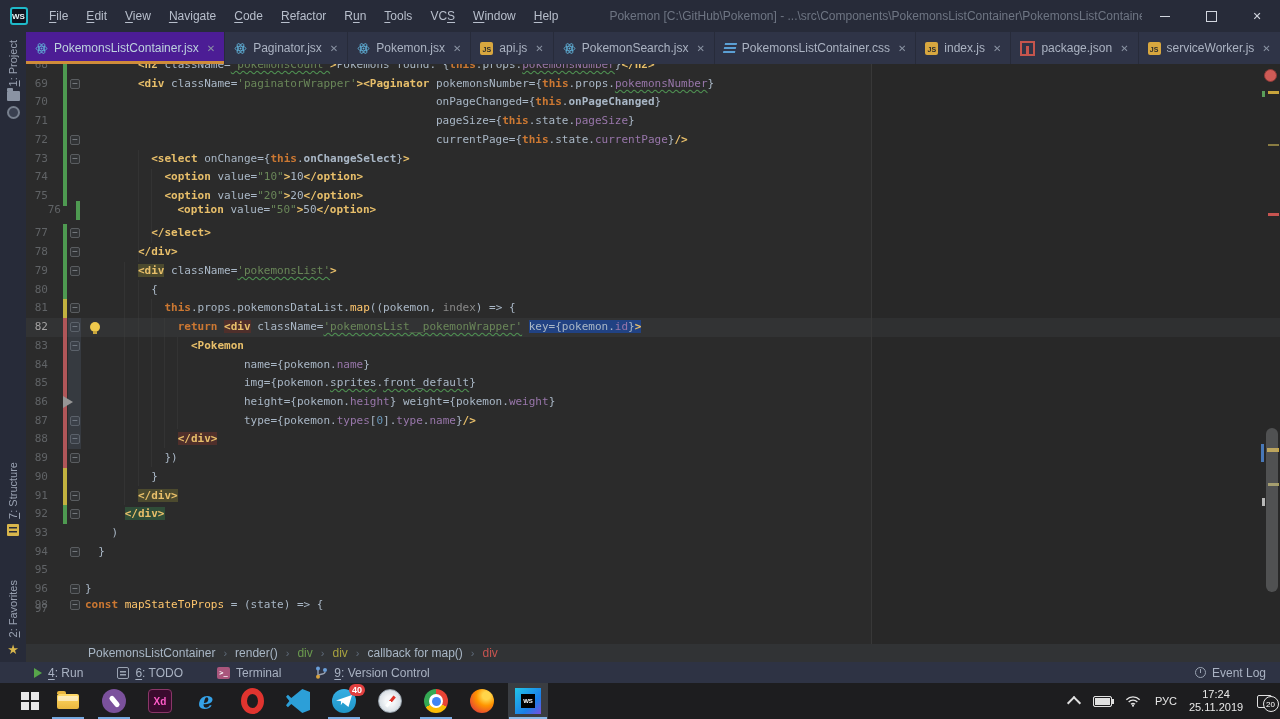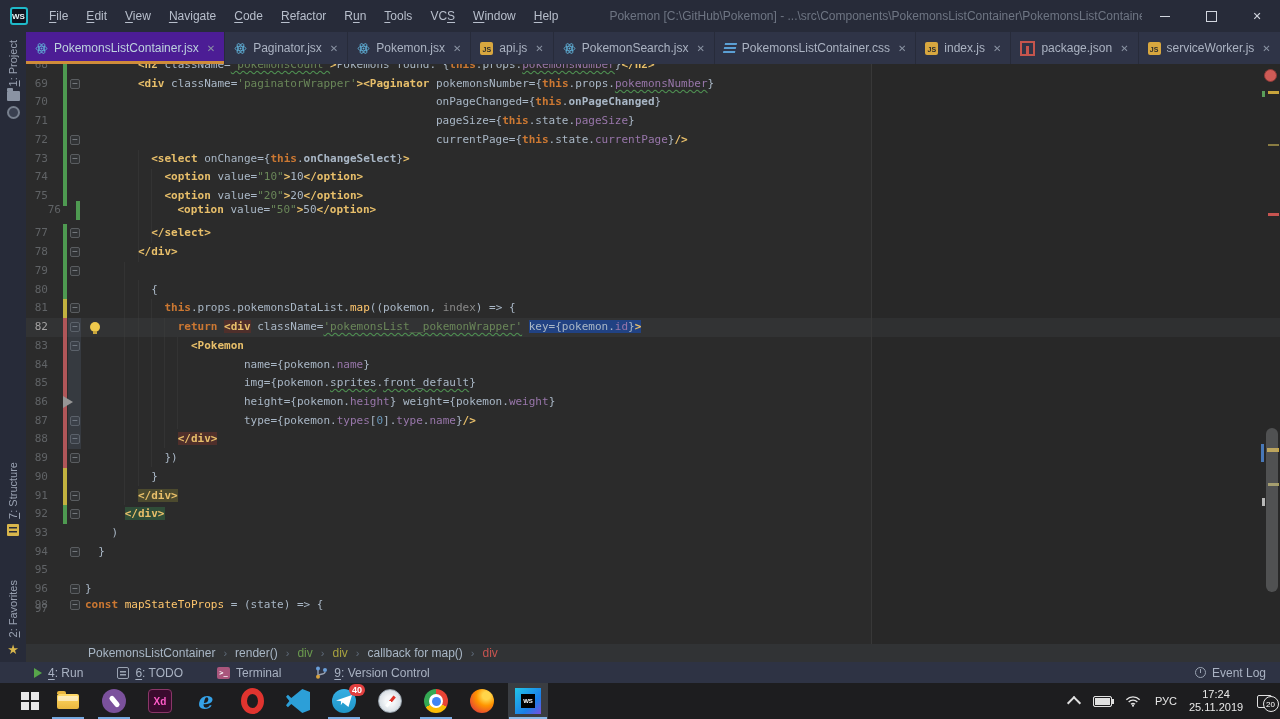--- a/index.html
+++ b/index.html
@@ -267,21 +267,21 @@
         <div class="row" style="top: 10.72px;"><span class="num">69</span><span class="vcs g"></span><span class="fold">–</span><span class="code"><span class="tok t">        &lt;div</span><span class="tok d"> className=</span><span class="tok s">'paginatorWrapper'</span><span class="tok t">&gt;&lt;Paginator</span><span class="tok d"> pokemonsNumber={</span><span class="tok k">this</span><span class="tok d">.props.</span><span class="tok pu">pokemonsNumber</span><span class="tok d">}</span></span></div>
         <div class="row" style="top: 29.44px;"><span class="num">70</span><span class="vcs g"></span><span class="code"><span class="tok d">                                                     onPageChanged={</span><span class="tok k">this</span><span class="tok d">.</span><span class="tok m">onPageChanged</span><span class="tok d">}</span></span></div>
         <div class="row" style="top: 48.16px;"><span class="num">71</span><span class="vcs g"></span><span class="code"><span class="tok d">                                                     pageSize={</span><span class="tok k">this</span><span class="tok d">.state.</span><span class="tok p">pageSize</span><span class="tok d">}</span></span></div>
         <div class="row" style="top: 66.88px;"><span class="num">72</span><span class="vcs g"></span><span class="fold">–</span><span class="code"><span class="tok d">                                                     currentPage={</span><span class="tok k">this</span><span class="tok d">.state.</span><span class="tok p">currentPage</span><span class="tok d">}</span><span class="tok t">/&gt;</span></span></div>
         <div class="row" style="top: 85.6px;"><span class="num">73</span><span class="vcs g"></span><span class="fold">–</span><span class="code"><span class="tok t">          &lt;select</span><span class="tok d"> onChange={</span><span class="tok k">this</span><span class="tok d">.</span><span class="tok m">onChangeSelect</span><span class="tok d">}</span><span class="tok t">&gt;</span></span></div>
         <div class="row" style="top: 104.32px;"><span class="num">74</span><span class="vcs g"></span><span class="code"><span class="tok t">            &lt;option</span><span class="tok d"> value=</span><span class="tok s">"10"</span><span class="tok t">&gt;</span><span class="tok d">10</span><span class="tok t">&lt;/option&gt;</span></span></div>
         <div class="row" style="top: 123.04px;"><span class="num">75</span><span class="vcs g"></span><span class="code"><span class="tok t">            &lt;option</span><span class="tok d"> value=</span><span class="tok s">"20"</span><span class="tok t">&gt;</span><span class="tok d">20</span><span class="tok t">&lt;/option&gt;</span></span></div>
         <div class="row" style="top: 137px; margin-left: 13px;"><span class="num">76</span><span class="vcs g"></span><span class="code"><span class="tok t">            &lt;option</span><span class="tok d"> value=</span><span class="tok s">"50"</span><span class="tok t">&gt;</span><span class="tok d">50</span><span class="tok t">&lt;/option&gt;</span></span></div>
         <div class="row" style="top: 160.48px;"><span class="num">77</span><span class="vcs g"></span><span class="fold">–</span><span class="code"><span class="tok t">          &lt;/select&gt;</span></span></div>
         <div class="row" style="top: 179.2px;"><span class="num">78</span><span class="vcs g"></span><span class="fold">–</span><span class="code"><span class="tok t">        &lt;/div&gt;</span></span></div>
-        <div class="row" style="top: 197.92px;"><span class="num">79</span><span class="vcs g"></span><span class="fold">–</span></div>
+        <div class="row" style="top: 197.92px;"><span class="num">79</span><span class="vcs g"></span><span class="fold">–</span><span class="code"><span class="tok d">        </span><span class="tok t hl-olive">&lt;div</span><span class="tok d"> className=</span><span class="tok su">'pokemonsList'</span><span class="tok t">&gt;</span></span></div>
         <div class="row" style="top: 216.64px;"><span class="num">80</span><span class="vcs g"></span><span class="code"><span class="tok d">          {</span></span></div>
         <div class="row" style="top: 235.36px;"><span class="num">81</span><span class="vcs y"></span><span class="fold">–</span><span class="code"><span class="tok k">            this</span><span class="tok d">.props.pokemonsDataList.</span><span class="tok f">map</span><span class="tok d">((pokemon, </span><span class="tok g">index</span><span class="tok d">) =&gt; {</span></span></div>
         <div class="row current" style="top: 254.08px;"><span class="num">82</span><span class="vcs p"></span><span class="fold">–</span><span class="code"><span class="tok k">              return </span><span class="tok t hl-red">&lt;div</span><span class="tok d"> className=</span><span class="tok su">'pokemonsList__pokemonWrapper'</span><span class="tok d"> </span><span class="tok d sel">key={pokemon.</span><span class="tok p sel">id</span><span class="tok d sel">}</span><span class="tok t sel">&gt;</span></span></div>
         <div class="row" style="top: 272.8px;"><span class="num">83</span><span class="vcs p"></span><span class="fold">–</span><span class="code"><span class="tok t">                &lt;Pokemon</span></span></div>
         <div class="row" style="top: 291.52px;"><span class="num">84</span><span class="vcs p"></span><span class="code"><span class="tok d">                        name={pokemon.</span><span class="tok p">name</span><span class="tok d">}</span></span></div>
         <div class="row" style="top: 310.24px;"><span class="num">85</span><span class="vcs p"></span><span class="code"><span class="tok d">                        img={pokemon.</span><span class="tok du">sprites</span><span class="tok d">.</span><span class="tok du">front_default</span><span class="tok d">}</span></span></div>
         <div class="row" style="top: 328.96px;"><span class="num">86</span><span class="vcs p"></span><span class="code"><span class="tok d">                        height={pokemon.</span><span class="tok p">height</span><span class="tok d">} weight={pokemon.</span><span class="tok p">weight</span><span class="tok d">}</span></span></div>
         <div class="row" style="top: 347.68px;"><span class="num">87</span><span class="vcs p"></span><span class="fold">–</span><span class="code"><span class="tok d">                        type={pokemon.</span><span class="tok p">types</span><span class="tok d">[</span><span class="tok n">0</span><span class="tok d">].</span><span class="tok p">type</span><span class="tok d">.</span><span class="tok p">name</span><span class="tok d">}</span><span class="tok t">/&gt;</span></span></div>
         <div class="row" style="top: 366.4px;"><span class="num">88</span><span class="vcs p"></span><span class="fold">–</span><span class="code"><span class="tok d">              </span><span class="tok t hl-red">&lt;/div&gt;</span></span></div>
         <div class="row" style="top: 385.12px;"><span class="num">89</span><span class="vcs p"></span><span class="fold">–</span><span class="code"><span class="tok d">            })</span></span></div>

